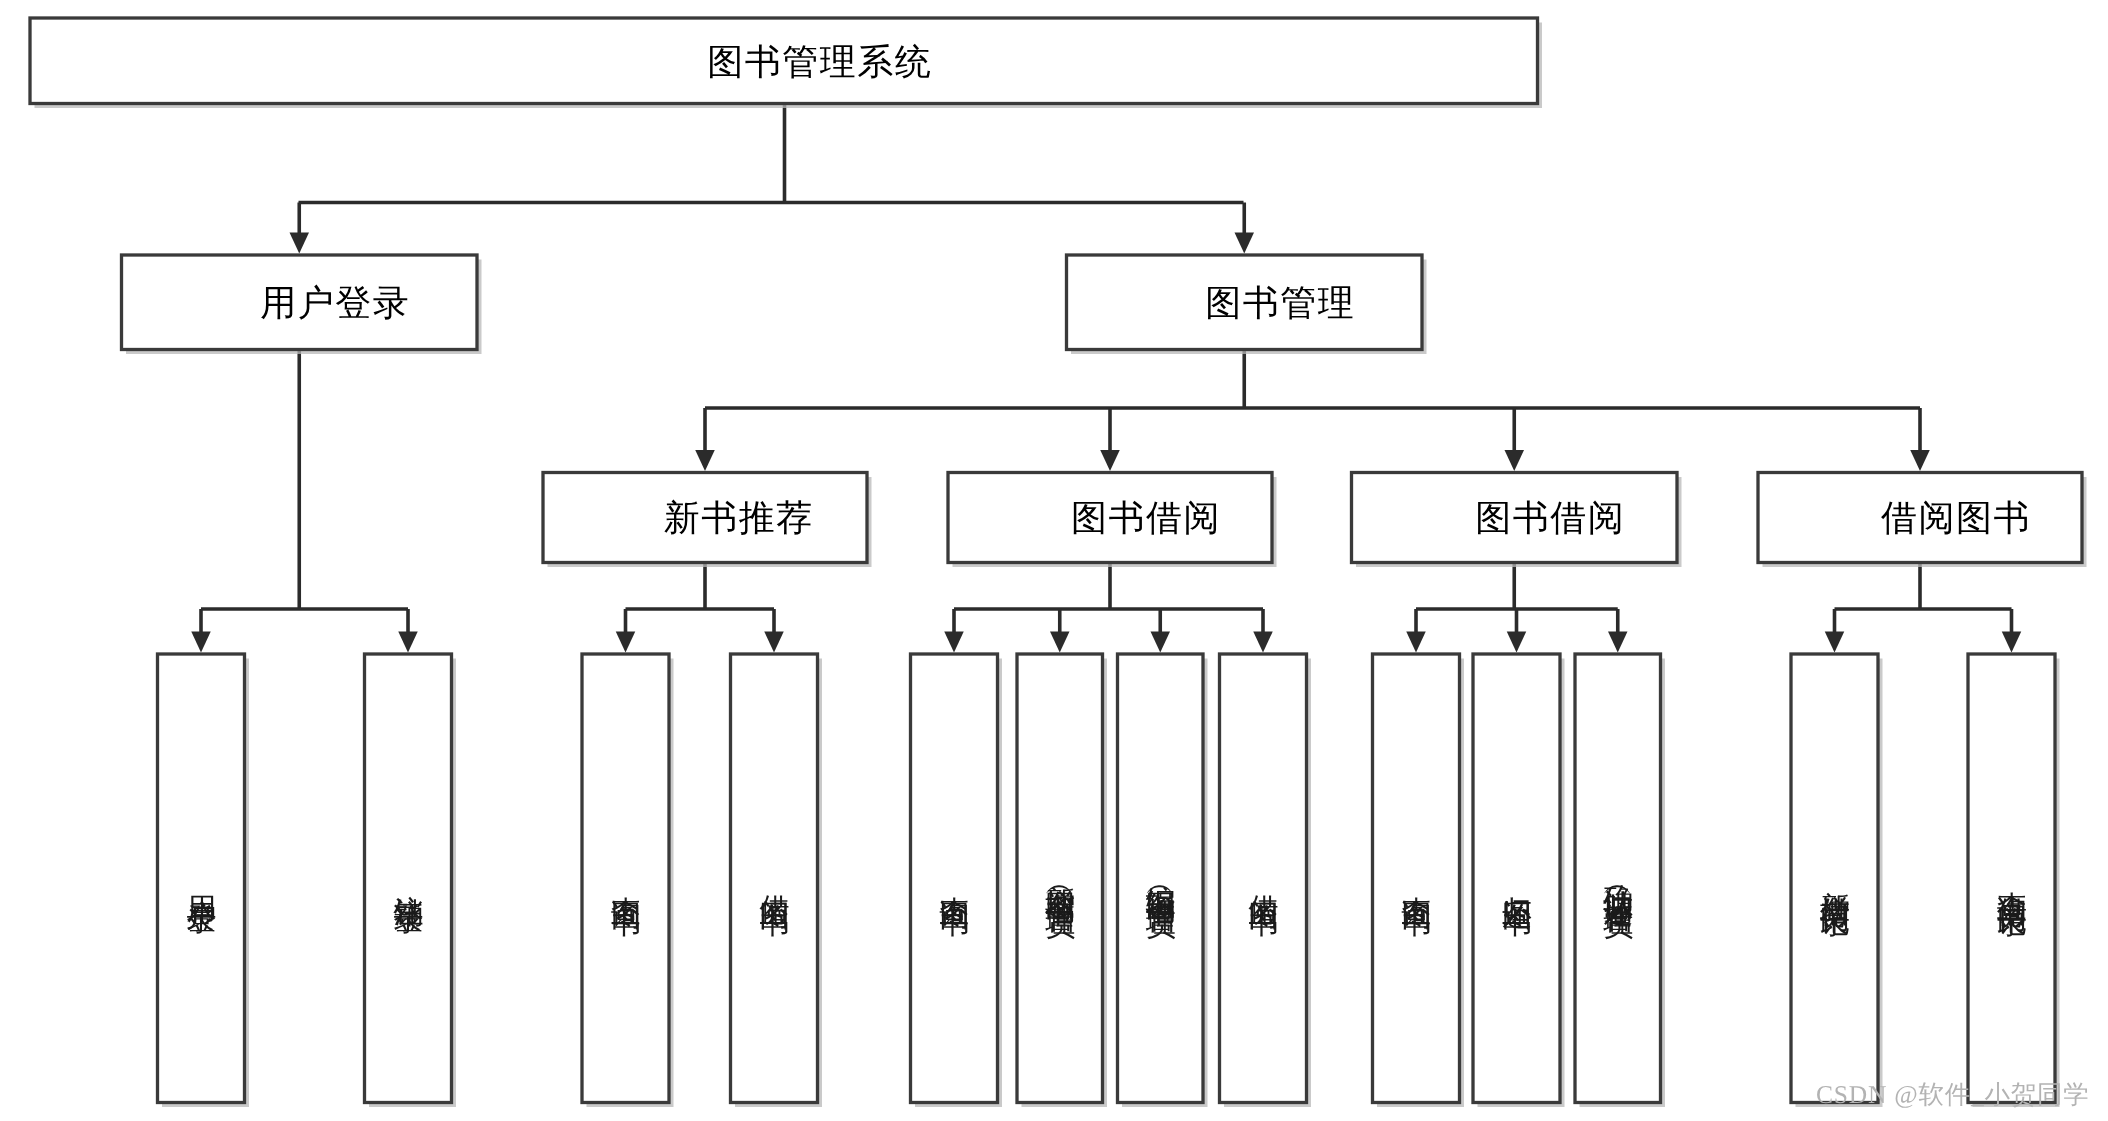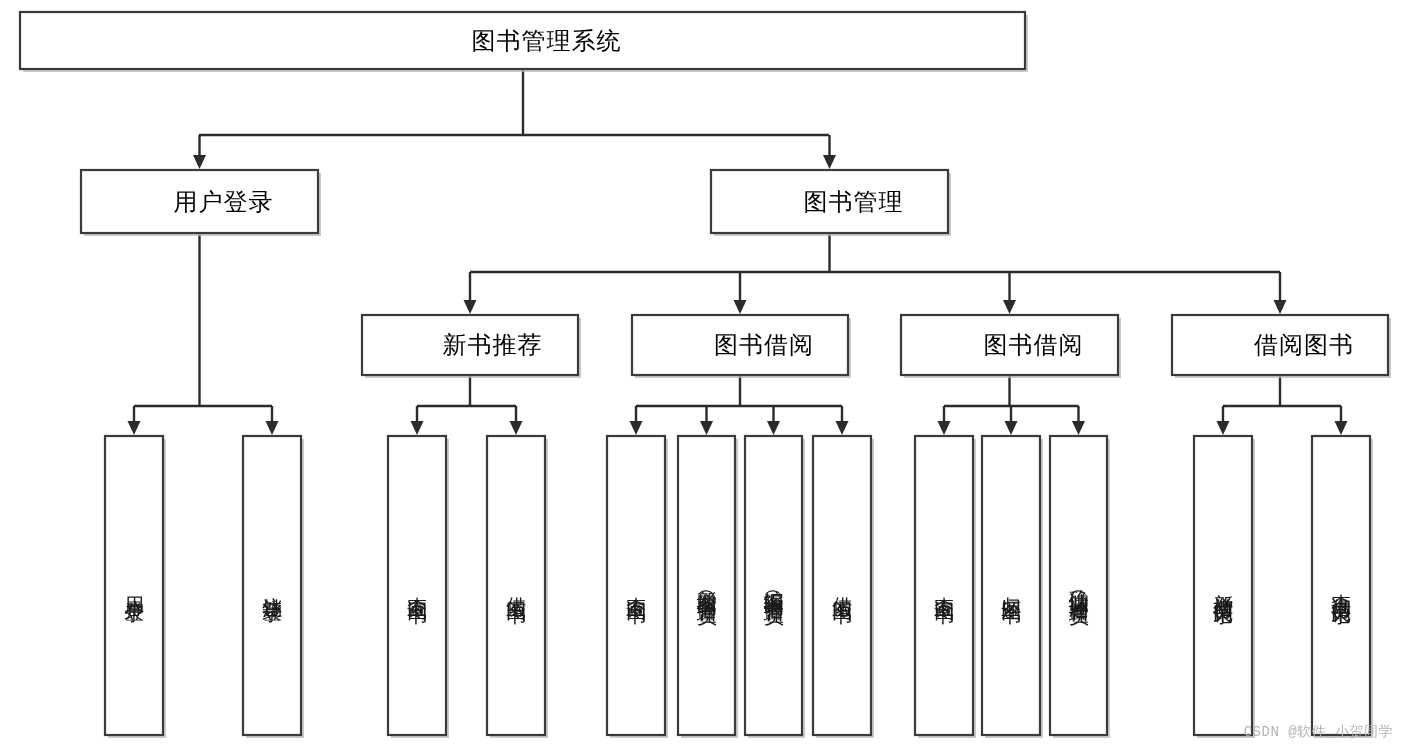--- a/index.html
+++ b/index.html
@@ -70,24 +70,24 @@
     letter-spacing: 1px;
     white-space: nowrap;
     pointer-events: none;
     font-family: "DejaVu Sans", "Liberation Sans", sans-serif;
     padding-left: 24px;
   }
   #watermark {
     position: absolute;
     right: 12px;
     bottom: 6px;
-    font-size: 14px;
+    font-size: 17px;
     color: #b3b3b3;
     letter-spacing: 0.5px;
-    font-family: Liberation Mono, monospace;
+    font-family: Liberation Serif, serif;
     white-space: nowrap;
   }
 </style>
 </head>
 <body>
 
 <div id="diagram-root">
 
   <svg id="tree-svg" viewBox="0 0 1405 747" xmlns="http://www.w3.org/2000/svg">
     <defs>

